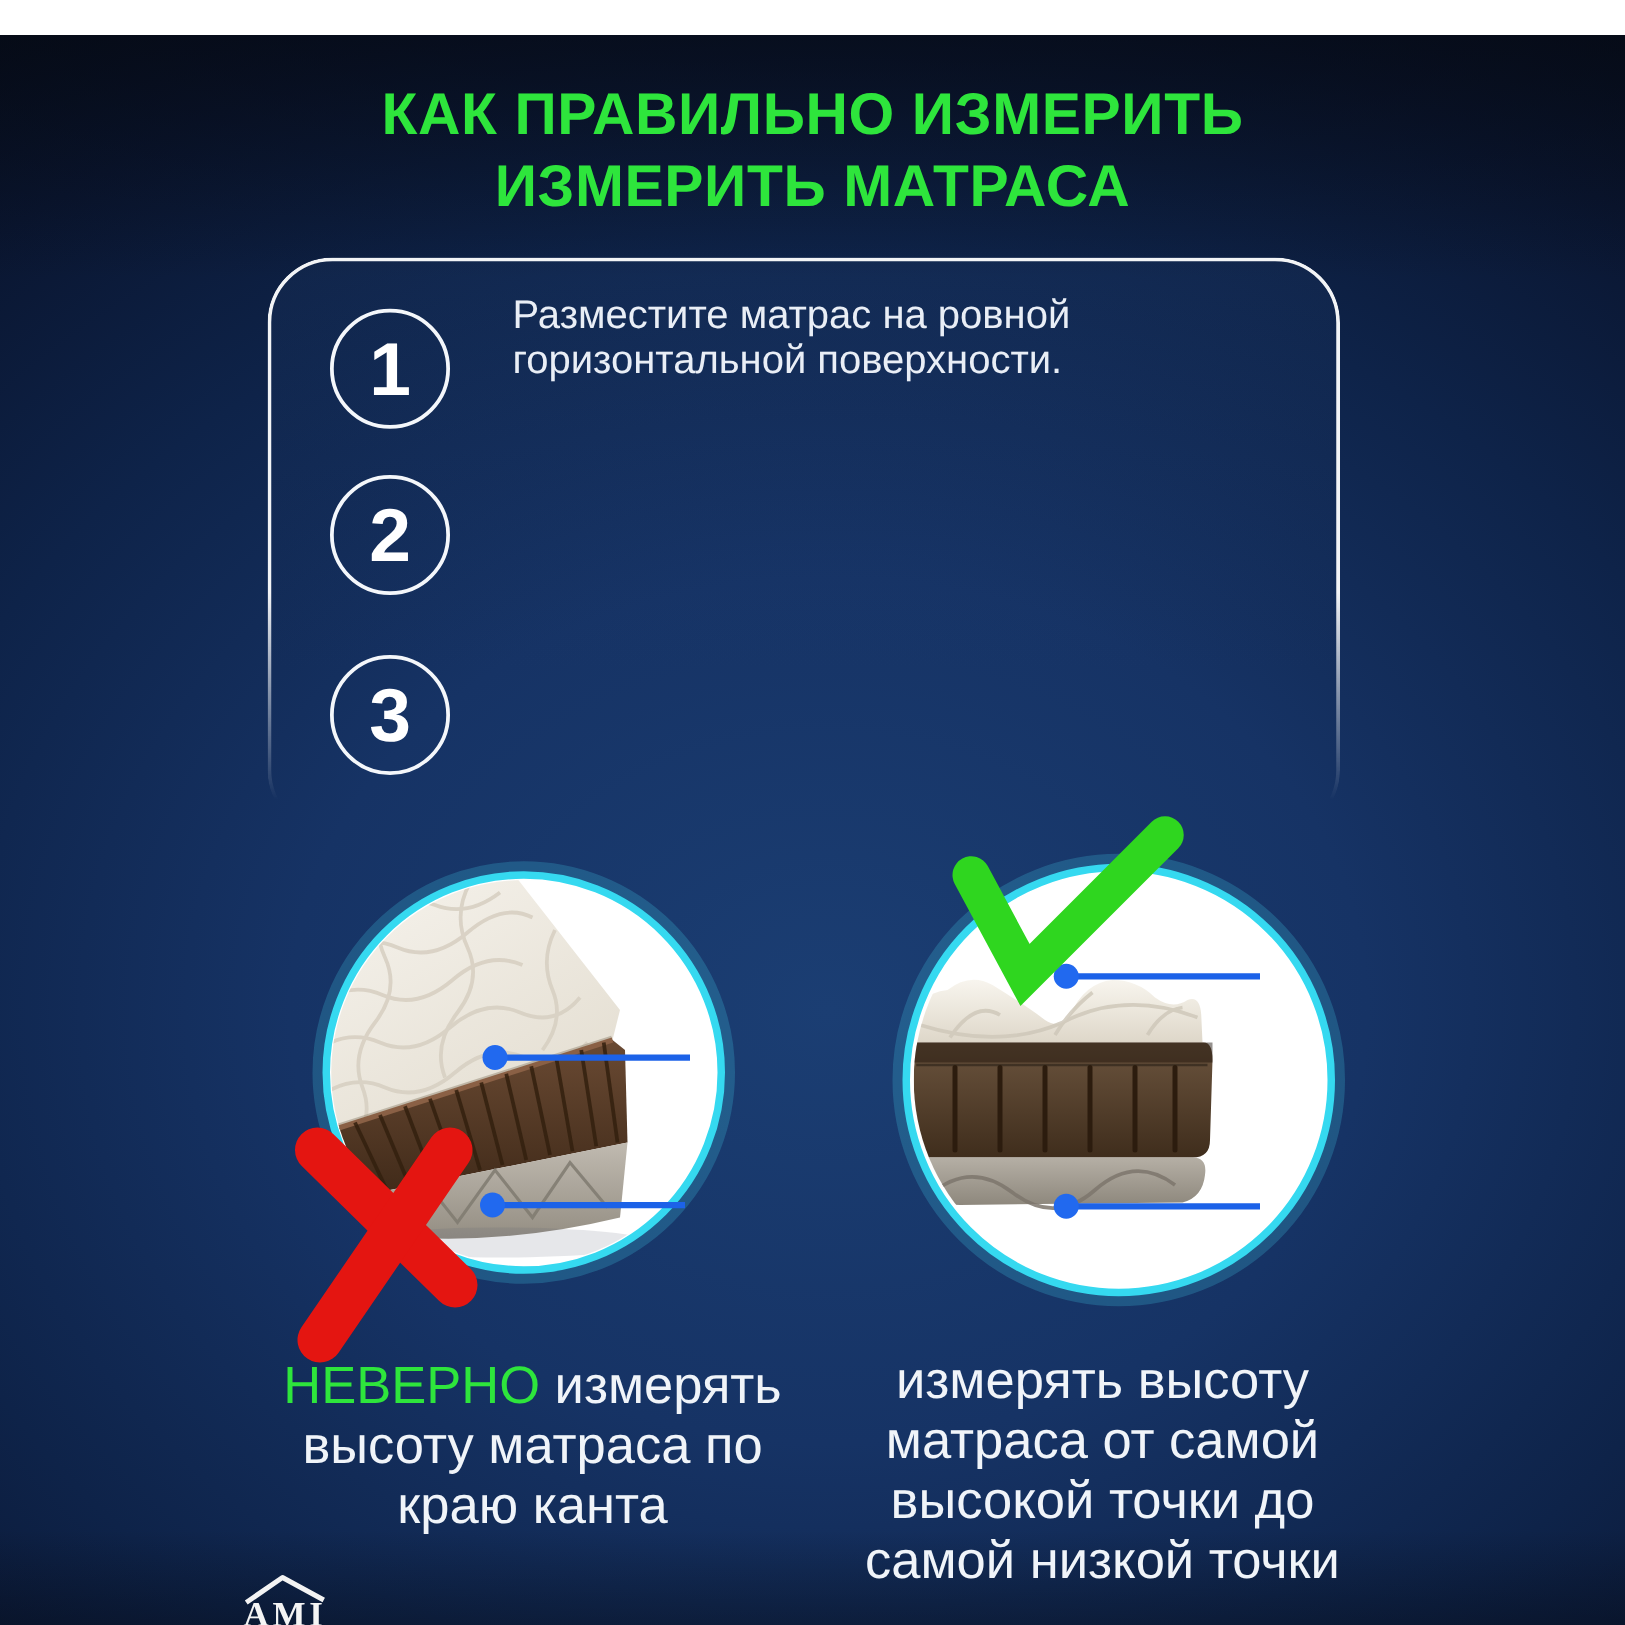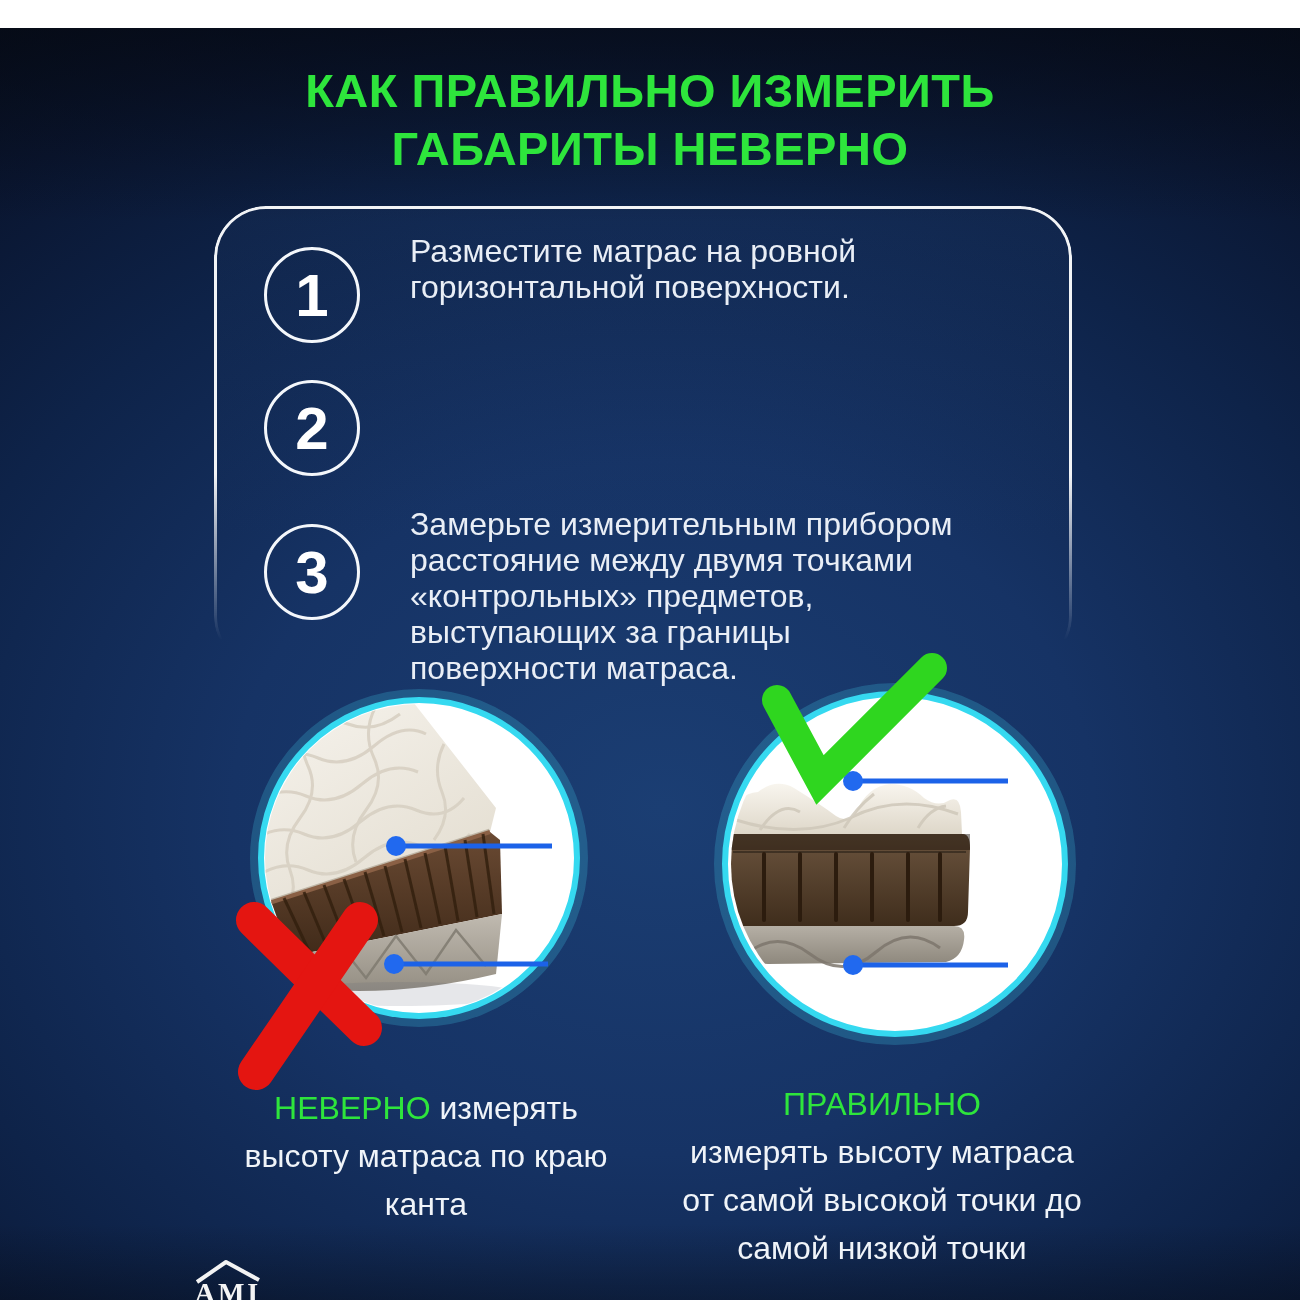--- a/index.html
+++ b/index.html
@@ -57,21 +57,21 @@
   .step-text.t1{top:27px}
   .step-text.t2{top:118px}
   .step-text.t3{top:300px}
   
   .example-svg{position:absolute;}
   .svg-wrong{left:230px;top:620px;width:400px;height:460px;}
   .svg-right{left:700px;top:610px;width:420px;height:460px;}
   
   .caption{
     position:absolute;text-align:center;
-    color:#f0f4f9;font-size:32px;line-height:48px;font-weight:400;
+    color:#f0f4f9;font-size:42px;line-height:48px;font-weight:400;
   }
   .caption-wrong{left:226px;top:1056px;width:400px;}
   .caption-right{left:672px;top:1052px;width:420px;}
   .caption .kw{color:#2ee53c;}
   .caption .kw-block{display:block;color:#2ee53c;}
   
   .logo{position:absolute;left:186px;top:1230px;width:84px;text-align:center;}
   .logo svg{display:block;margin:0 auto;}
   .logo-text{
     color:#f4f4f4;font-family:"Liberation Serif",serif;
@@ -79,39 +79,38 @@
     margin-top:-4px;
   }
 </style>
 </head>
 <body>
 
 <div class="stage">
 
   <div class="title">
     <div>КАК ПРАВИЛЬНО ИЗМЕРИТЬ</div>
-    <div>ГАБАРИТЫ НЕВЕРНО</div>
+    <div>ИЗМЕРИТЬ МАТРАСА</div>
   </div>
 
   <div class="steps-panel">
     <div class="panel-frame"></div>
 
     <div class="step-circle c1">
       <span>1</span>
     </div>
     <div class="step-text t1">Разместите матрас на ровной горизонтальной поверхности.</div>
 
     <div class="step-circle c2">
       <span>2</span>
     </div>
 
     <div class="step-circle c3">
       <span>3</span>
     </div>
-    <div class="step-text t3">Замерьте измерительным прибором расстояние между двумя точками «контрольных» предметов, выступающих за границы поверхности матраса.</div>
   </div>
 
   <svg class="example-svg svg-wrong" viewBox="230 620 400 460">
     <defs>
       <clipPath id="clipL">
           <circle cx="419" cy="830" r="154"></circle>
         </clipPath>
       <linearGradient id="wtopL" x1="0" y1="0" x2="0.6" y2="1">
         <stop offset="0" stop-color="#f7f4ee"></stop>
           <stop offset="1" stop-color="#e3ddd0"></stop>
@@ -235,21 +234,20 @@
 
     <path d="M 777,672 L 820,752 L 932,640" fill="none" stroke="#2fd61f" stroke-width="30" stroke-linecap="round" stroke-linejoin="miter"></path>
   </svg>
 
   <div class="caption caption-wrong">
     <span class="kw">НЕВЕРНО</span>
     <span>измерять высоту матраса по краю канта</span>
   </div>
 
   <div class="caption caption-right">
-    <span class="kw-block">ПРАВИЛЬНО</span>
     <span>измерять высоту матраса от самой высокой точки до самой низкой точки</span>
   </div>
 
   <div class="logo">
     <svg width="70" height="26" viewBox="0 0 70 26">
       <path d="M 4,24 L 33,4 L 66,22" fill="none" stroke="#f3f3f3" stroke-width="4" stroke-linejoin="round"></path>
     </svg>
     <div class="logo-text">AMI</div>
   </div>
 

